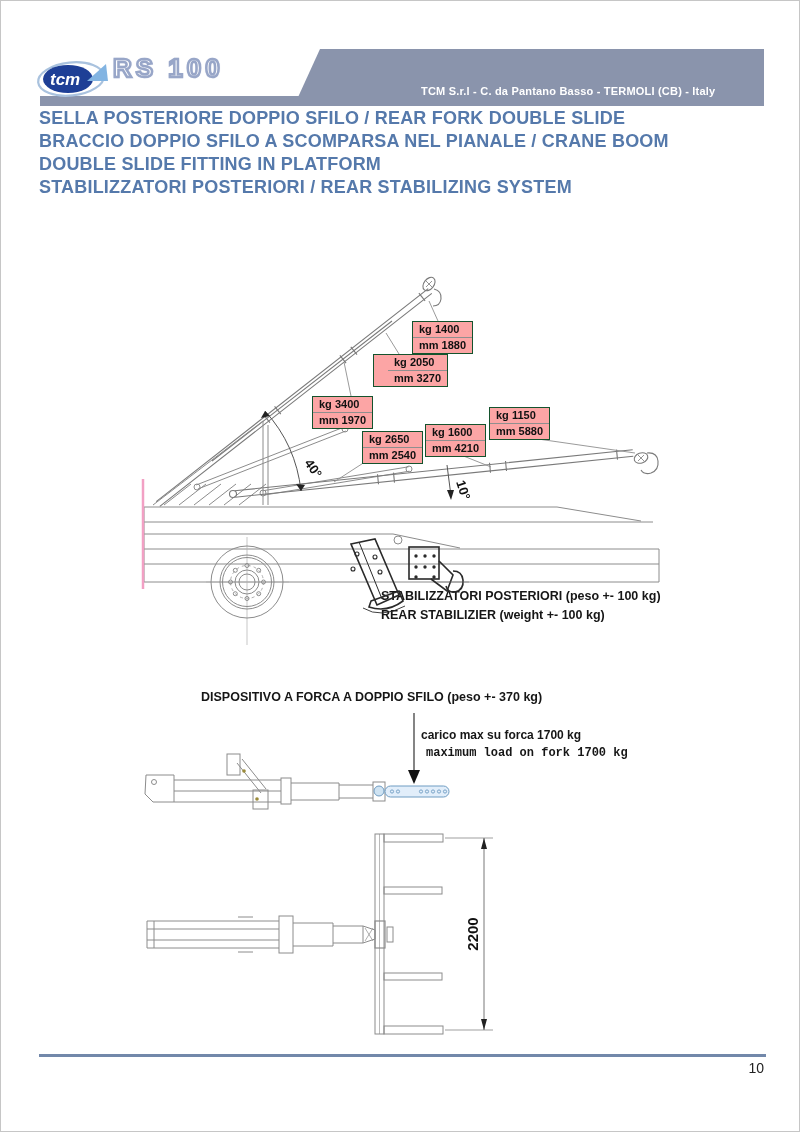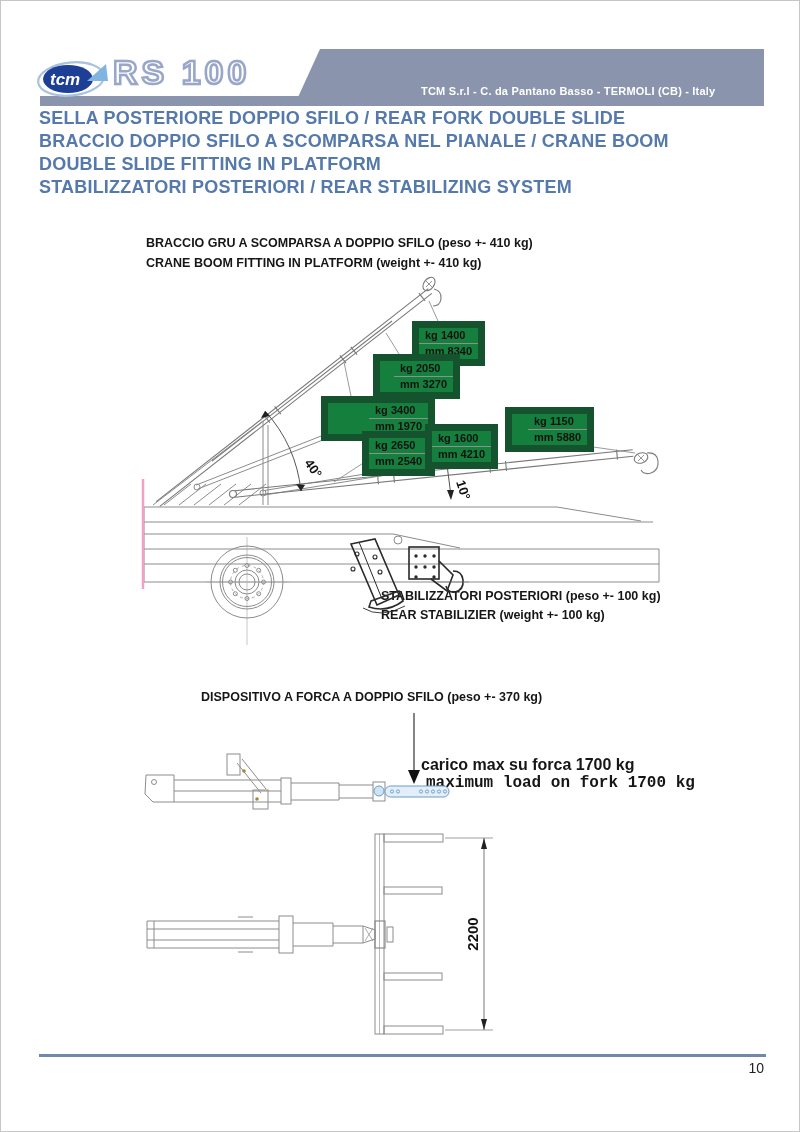--- a/index.html
+++ b/index.html
@@ -7,35 +7,35 @@
     position:relative;width:800px;height:1132px;margin:0 auto;
     background:#ffffff;border:1px solid #c6c6c6;box-sizing:border-box;
     font-family:"Liberation Sans", sans-serif;overflow:hidden;
   }
   
   .hdr-bar{position:absolute;left:39px;top:95px;width:724px;height:10px;background:#8a94ac;}
   .hdr-block{position:absolute;left:293px;top:48px;width:470px;height:57px;background:#8a94ac;
     clip-path:polygon(26px 0,100% 0,100% 100%,0 100%);}
   .hdr-text{position:absolute;left:420px;top:52px;color:#ffffff;font-size:11px;font-weight:bold;
     line-height:15.5px;letter-spacing:.2px;white-space:nowrap;margin-top:31px;}
-  .rs-model{position:absolute;left:112px;top:52px;font-size:34px;font-weight:bold;color:#ffffff;
+  .rs-model{position:absolute;left:112px;top:52px;font-size:26px;font-weight:bold;color:#ffffff;
     letter-spacing:4px;-webkit-text-stroke:2.5px #98a6c8;
     text-shadow:0 0 1px #98a6c8,0 0 2px #98a6c8;}
   
   .title{position:absolute;left:38px;top:106px;width:724px;color:#5579ab;font-size:18px;
     font-weight:bold;line-height:23px;letter-spacing:.2px;}
   
   .cap{position:absolute;color:#161616;font-size:12.5px;font-weight:bold;line-height:20px;white-space:nowrap;}
   .cap-crane{left:145px;top:232px;}
   .cap-stab{left:380px;top:586px;line-height:19px;}
   .cap-fork{left:200px;top:687px;line-height:19px;}
-  .cap-load{left:420px;top:755px;font-size:16px;line-height:18px;}
+  .cap-load{left:420px;top:725px;font-size:12px;line-height:18px;}
   .cap-load .l2{margin-left:5px;font-family:Liberation Mono, monospace;}
   
-  .lbox{position:absolute;background:#15803d;border:7px solid #14532d;font-size:11px;
+  .lbox{position:absolute;background:#fca5a5;border:1px solid #14532d;font-size:11px;
     font-weight:bold;color:#111;white-space:nowrap;z-index:5;}
   .lbox .kg{display:block;padding:1px 6px 2px 6px;border-bottom:1px solid #8f8f8f;}
   .lbox .mm{display:block;padding:1px 6px 2px 6px;}
   
   .foot-rule{position:absolute;left:38px;top:1053px;width:727px;height:3px;background:#7288aa;}
   .page-num{position:absolute;left:718px;top:1059px;width:45px;text-align:right;
     font-size:14px;color:#222;}
   
   svg.art{position:absolute;left:0;top:0;width:800px;height:1132px;}
   .dimtxt{font-family:"Liberation Sans",sans-serif;font-weight:bold;}
@@ -52,57 +52,53 @@
   </div>
   <div class="rs-model">RS 100</div>
 
   <div class="title">
     <div>SELLA POSTERIORE DOPPIO SFILO / REAR FORK DOUBLE SLIDE</div>
     <div>BRACCIO DOPPIO SFILO A SCOMPARSA NEL PIANALE / CRANE BOOM</div>
     <div>DOUBLE SLIDE FITTING IN PLATFORM</div>
     <div>STABILIZZATORI POSTERIORI / REAR STABILIZING SYSTEM</div>
   </div>
 
-  <div class="cap cap-crane">
-    <div>BRACCIO GRU A SCOMPARSA A DOPPIO SFILO  (peso +- 410 kg)</div>
-    <div>CRANE BOOM FITTING IN PLATFORM  (weight +- 410 kg)</div>
-  </div>
   <div class="cap cap-stab">
     <div>STABILIZZATORI POSTERIORI  (peso +- 100 kg)</div>
     <div>REAR STABILIZIER  (weight +- 100 kg)</div>
   </div>
   <div class="cap cap-fork">
     <div>DISPOSITIVO A FORCA A DOPPIO SFILO (peso +- 370 kg)</div>
   </div>
   <div class="cap cap-load">
     <div>carico max su forca 1700 kg</div>
     <div class="l2">maximum load on fork 1700 kg</div>
   </div>
 
   <div class="lbox" style="left:411px;top:320px;">
     <span class="kg">kg 1400</span>
-    <span class="mm">mm 8340</span>
+    <span class="mm">mm 1880</span>
   </div>
   <div class="lbox" style="left:372px;top:353px;padding-left:14px;">
     <span class="kg">kg 2050</span>
     <span class="mm">mm 3270</span>
   </div>
-  <div class="lbox" style="left:320px;top:395px;padding-left:41px;">
+  <div class="lbox" style="left:311px;top:395px;">
     <span class="kg">kg 3400</span>
     <span class="mm">mm 1970</span>
   </div>
   <div class="lbox" style="left:361px;top:430px;">
     <span class="kg">kg 2650</span>
     <span class="mm">mm 2540</span>
   </div>
   <div class="lbox" style="left:424px;top:423px;">
     <span class="kg">kg 1600</span>
     <span class="mm">mm 4210</span>
   </div>
-  <div class="lbox" style="left:504px;top:406px;padding-left:16px;">
+  <div class="lbox" style="left:488px;top:406px;">
     <span class="kg">kg 1150</span>
     <span class="mm">mm 5880</span>
   </div>
 
   <svg class="art" viewBox="0 0 800 1132">
 
     <g>
       <ellipse cx="70" cy="78" rx="33" ry="16.5" fill="none" stroke="#a9c2de" stroke-width="2.2" transform="rotate(-6 70 78)"></ellipse>
       <ellipse cx="67" cy="78" rx="25" ry="14" fill="#1e3f96"></ellipse>
       <polygon points="86,80 105,63 107,80" fill="#82b4e2"></polygon>

